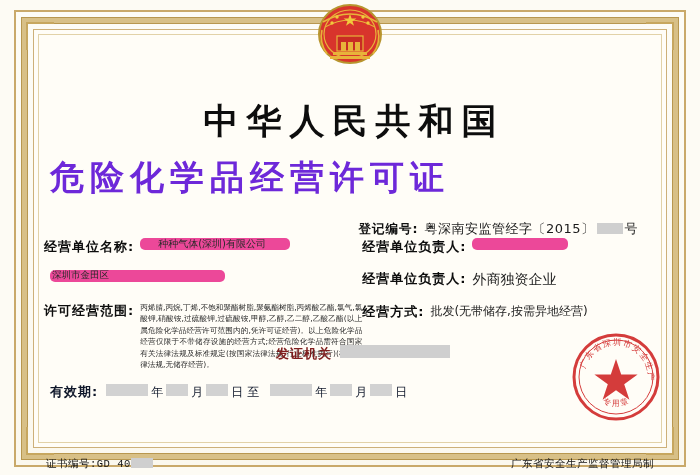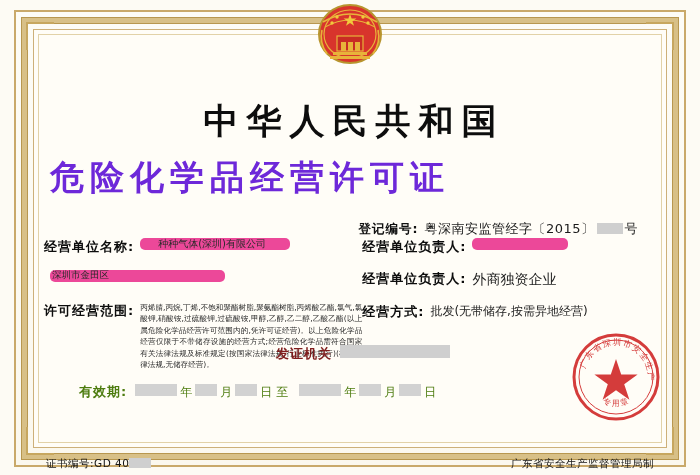--- a/index.html
+++ b/index.html
@@ -223,26 +223,26 @@
   .issuer-value {
     margin-left: 8px;
     width: 110px;
     height: 13px;
     background: #cfcfcf;
     filter: blur(0.4px);
   }
 
   .validity-row {
     position: absolute;
-    left: 35px;
+    left: 6px;
     bottom: 36px;
     display: flex;
     align-items: flex-end;
     font-size: 13px;
-    color: #4d7c0f;
+    color: #0f172a;
   }
   .validity-label {
     font-weight: bold;
     letter-spacing: 1px;
     white-space: nowrap;
   }
   .date-group {
     display: flex;
     align-items: baseline;
     margin-left: 6px;
@@ -275,21 +275,21 @@
     position: absolute;
     left: 46px;
     right: 46px;
     bottom: 4px;
     display: flex;
     justify-content: space-between;
     align-items: center;
     font-size: 10.5px;
     color: #151515;
   }
-  .footer-left { letter-spacing: 0.5px; }
+  .footer-left { letter-spacing: 0.5px; font-family: Liberation Mono, monospace; }
   .footer-left .blur-code {
     display: inline-block;
     width: 22px;
     height: 10px;
     background: #cfcfcf;
     vertical-align: -1px;
     filter: blur(0.4px);
   }
   .footer-right { letter-spacing: 0.5px; }
 </style>

